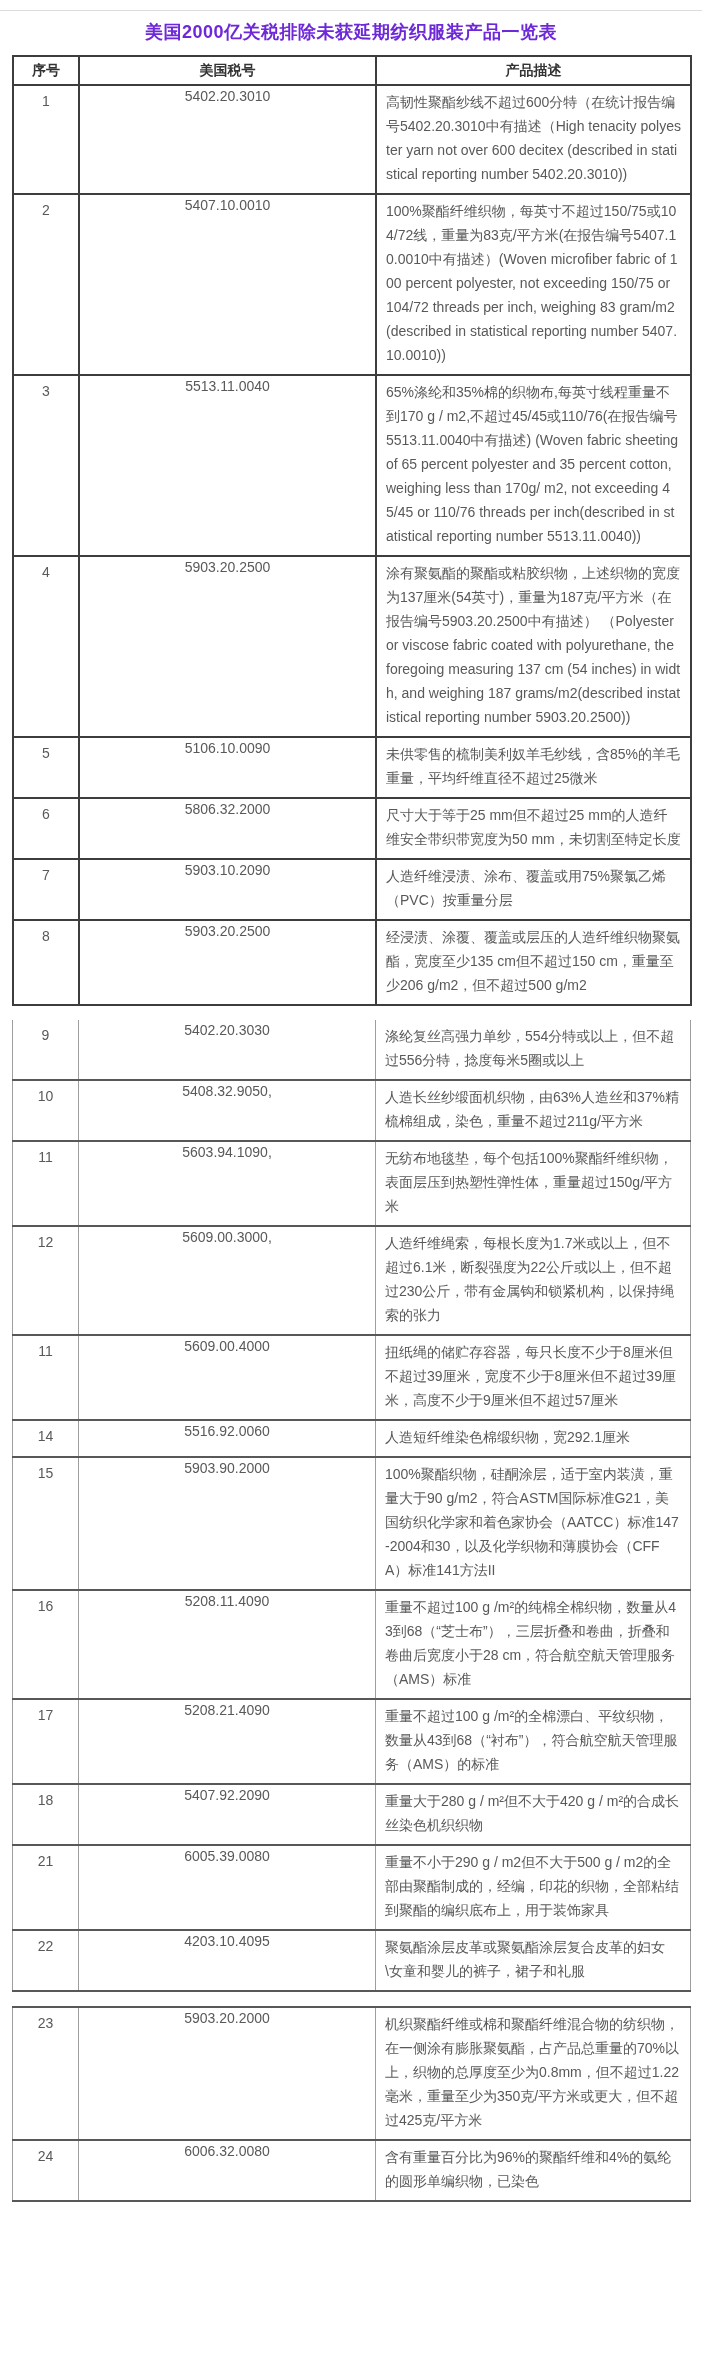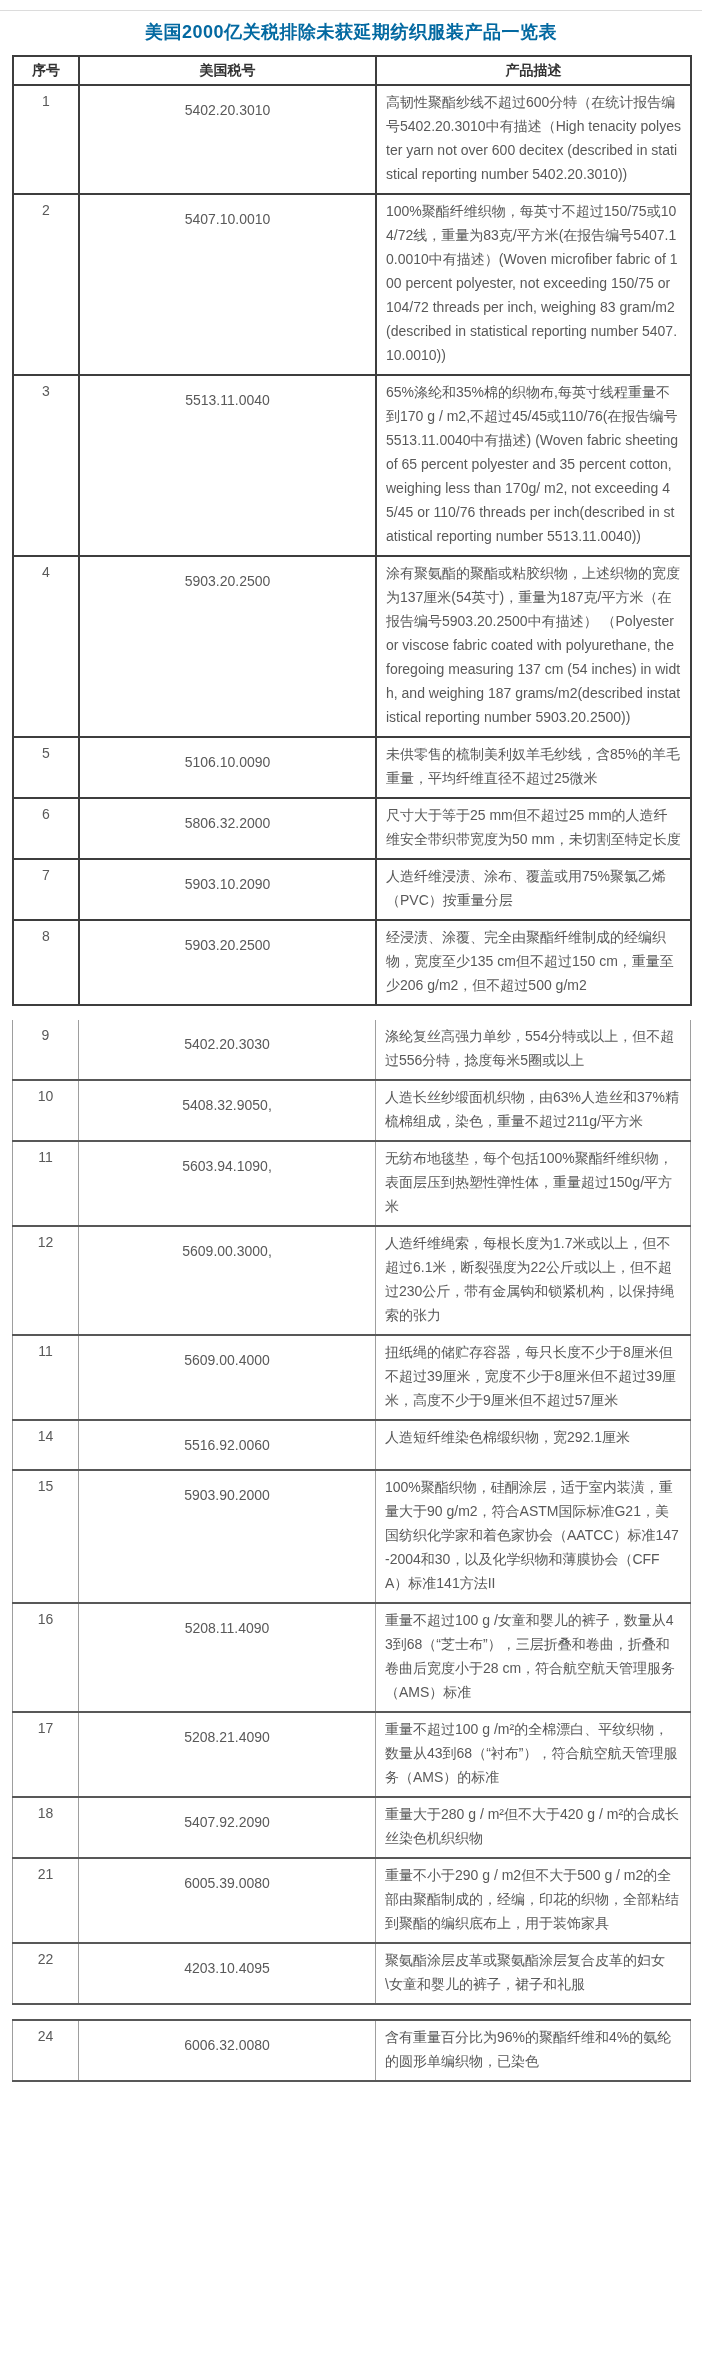--- a/index.html
+++ b/index.html
@@ -13,21 +13,21 @@
   .top-rule {
     border-top: 1px solid #dcdcdc;
     margin: 10px 0 0 0;
     height: 0;
   }
 
   .page-title {
     text-align: center;
     font-size: 18px;
     font-weight: 700;
-    color: #0369a1;
+    color: #6d28d9;
     margin: 9px 0 11px 0;
     letter-spacing: 0.5px;
   }
 
   table.grid {
     border-collapse: collapse;
     table-layout: fixed;
     width: 678px;
     margin: 0 0 14px 12px;
   }
@@ -65,21 +65,21 @@
     background: #ffffff;
   }
 
   td.cell-index {
     text-align: center;
     padding: 5px 2px;
     line-height: 20px;
   }
   td.cell-code {
     text-align: center;
-    padding: 14px 2px;
+    padding: 0 2px;
     line-height: 20px;
   }
   td.cell-desc {
     text-align: left;
     padding: 4px 9px 7px 9px;
     line-height: 24px;
     word-break: break-all;
   }
 </style>
 </head>
@@ -150,21 +150,21 @@
           <td class="cell-index">7</td>
           <td class="cell-code">5903.10.2090</td>
           <td class="cell-desc">
             <div class="para">人造纤维浸渍、涂布、覆盖或用75%聚氯乙烯（PVC）按重量分层</div>
           </td>
         </tr>
         <tr>
           <td class="cell-index">8</td>
           <td class="cell-code">5903.20.2500</td>
           <td class="cell-desc">
-            <div class="para">经浸渍、涂覆、完全由聚酯纤维制成的经编织物，宽度至少135 cm但不超过150 cm，重量至少206 g/m2，但不超过500 g/m2</div>
+            <div class="para">经浸渍、涂覆、覆盖或层压的人造纤维织物聚氨酯，宽度至少135 cm但不超过150 cm，重量至少206 g/m2，但不超过500 g/m2</div>
           </td>
         </tr>
       </tbody>
     </table>
     <table class="grid section-1">
       <colgroup>
         <col style="width: 66px;">
         <col style="width: 297px;">
         <col style="width: 315px;">
       </colgroup>
@@ -215,21 +215,21 @@
           <td class="cell-index">15</td>
           <td class="cell-code">5903.90.2000</td>
           <td class="cell-desc">
             <div class="para">100%聚酯织物，硅酮涂层，适于室内装潢，重量大于90 g/m2，符合ASTM国际标准G21，美国纺织化学家和着色家协会（AATCC）标准147-2004和30，以及化学织物和薄膜协会（CFFA）标准141方法II</div>
           </td>
         </tr>
         <tr>
           <td class="cell-index">16</td>
           <td class="cell-code">5208.11.4090</td>
           <td class="cell-desc">
-            <div class="para">重量不超过100 g /女童和婴儿的裤子，数量从43到68（“芝士布”），三层折叠和卷曲，折叠和卷曲后宽度小于28 cm，符合航空航天管理服务（AMS）标准</div>
+            <div class="para">重量不超过100 g /m²的纯棉全棉织物，数量从43到68（“芝士布”），三层折叠和卷曲，折叠和卷曲后宽度小于28 cm，符合航空航天管理服务（AMS）标准</div>
           </td>
         </tr>
         <tr>
           <td class="cell-index">17</td>
           <td class="cell-code">5208.21.4090</td>
           <td class="cell-desc">
             <div class="para">重量不超过100 g /m²的全棉漂白、平纹织物，数量从43到68（“衬布”），符合航空航天管理服务（AMS）的标准</div>
           </td>
         </tr>
         <tr>
@@ -256,20 +256,27 @@
       </tbody>
     </table>
     <table class="grid section-2">
       <colgroup>
         <col style="width: 66px;">
         <col style="width: 297px;">
         <col style="width: 315px;">
       </colgroup>
       <tbody>
         <tr>
+          <td class="cell-index">23</td>
+          <td class="cell-code">5903.20.2000</td>
+          <td class="cell-desc">
+            <div class="para">机织聚酯纤维或棉和聚酯纤维混合物的纺织物，在一侧涂有膨胀聚氨酯，占产品总重量的70%以上，织物的总厚度至少为0.8mm，但不超过1.22毫米，重量至少为350克/平方米或更大，但不超过425克/平方米</div>
+          </td>
+        </tr>
+        <tr>
           <td class="cell-index">24</td>
           <td class="cell-code">6006.32.0080</td>
           <td class="cell-desc">
             <div class="para">含有重量百分比为96%的聚酯纤维和4%的氨纶的圆形单编织物，已染色</div>
           </td>
         </tr>
       </tbody>
     </table>
   </div>
 

